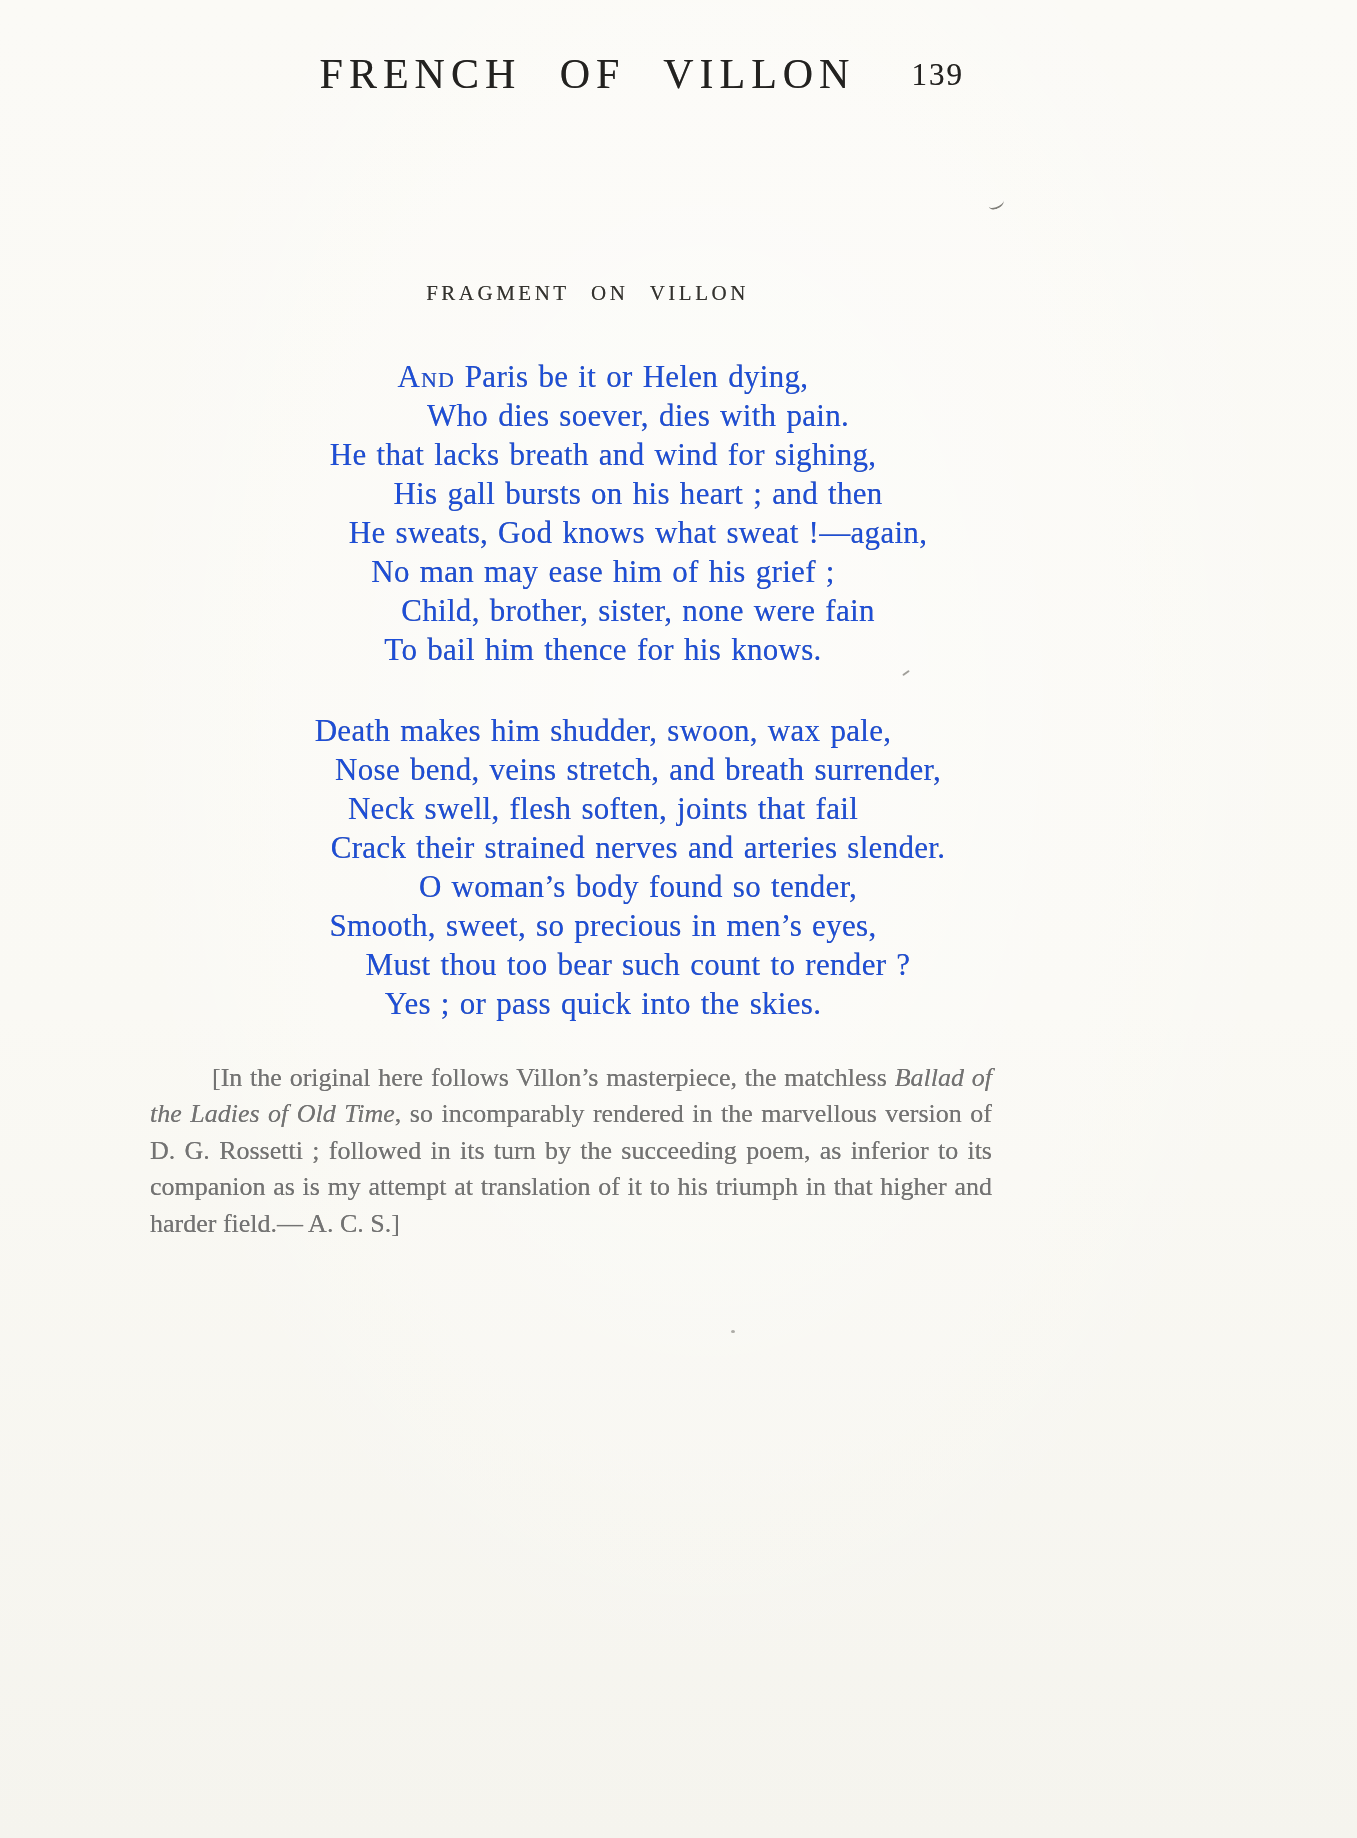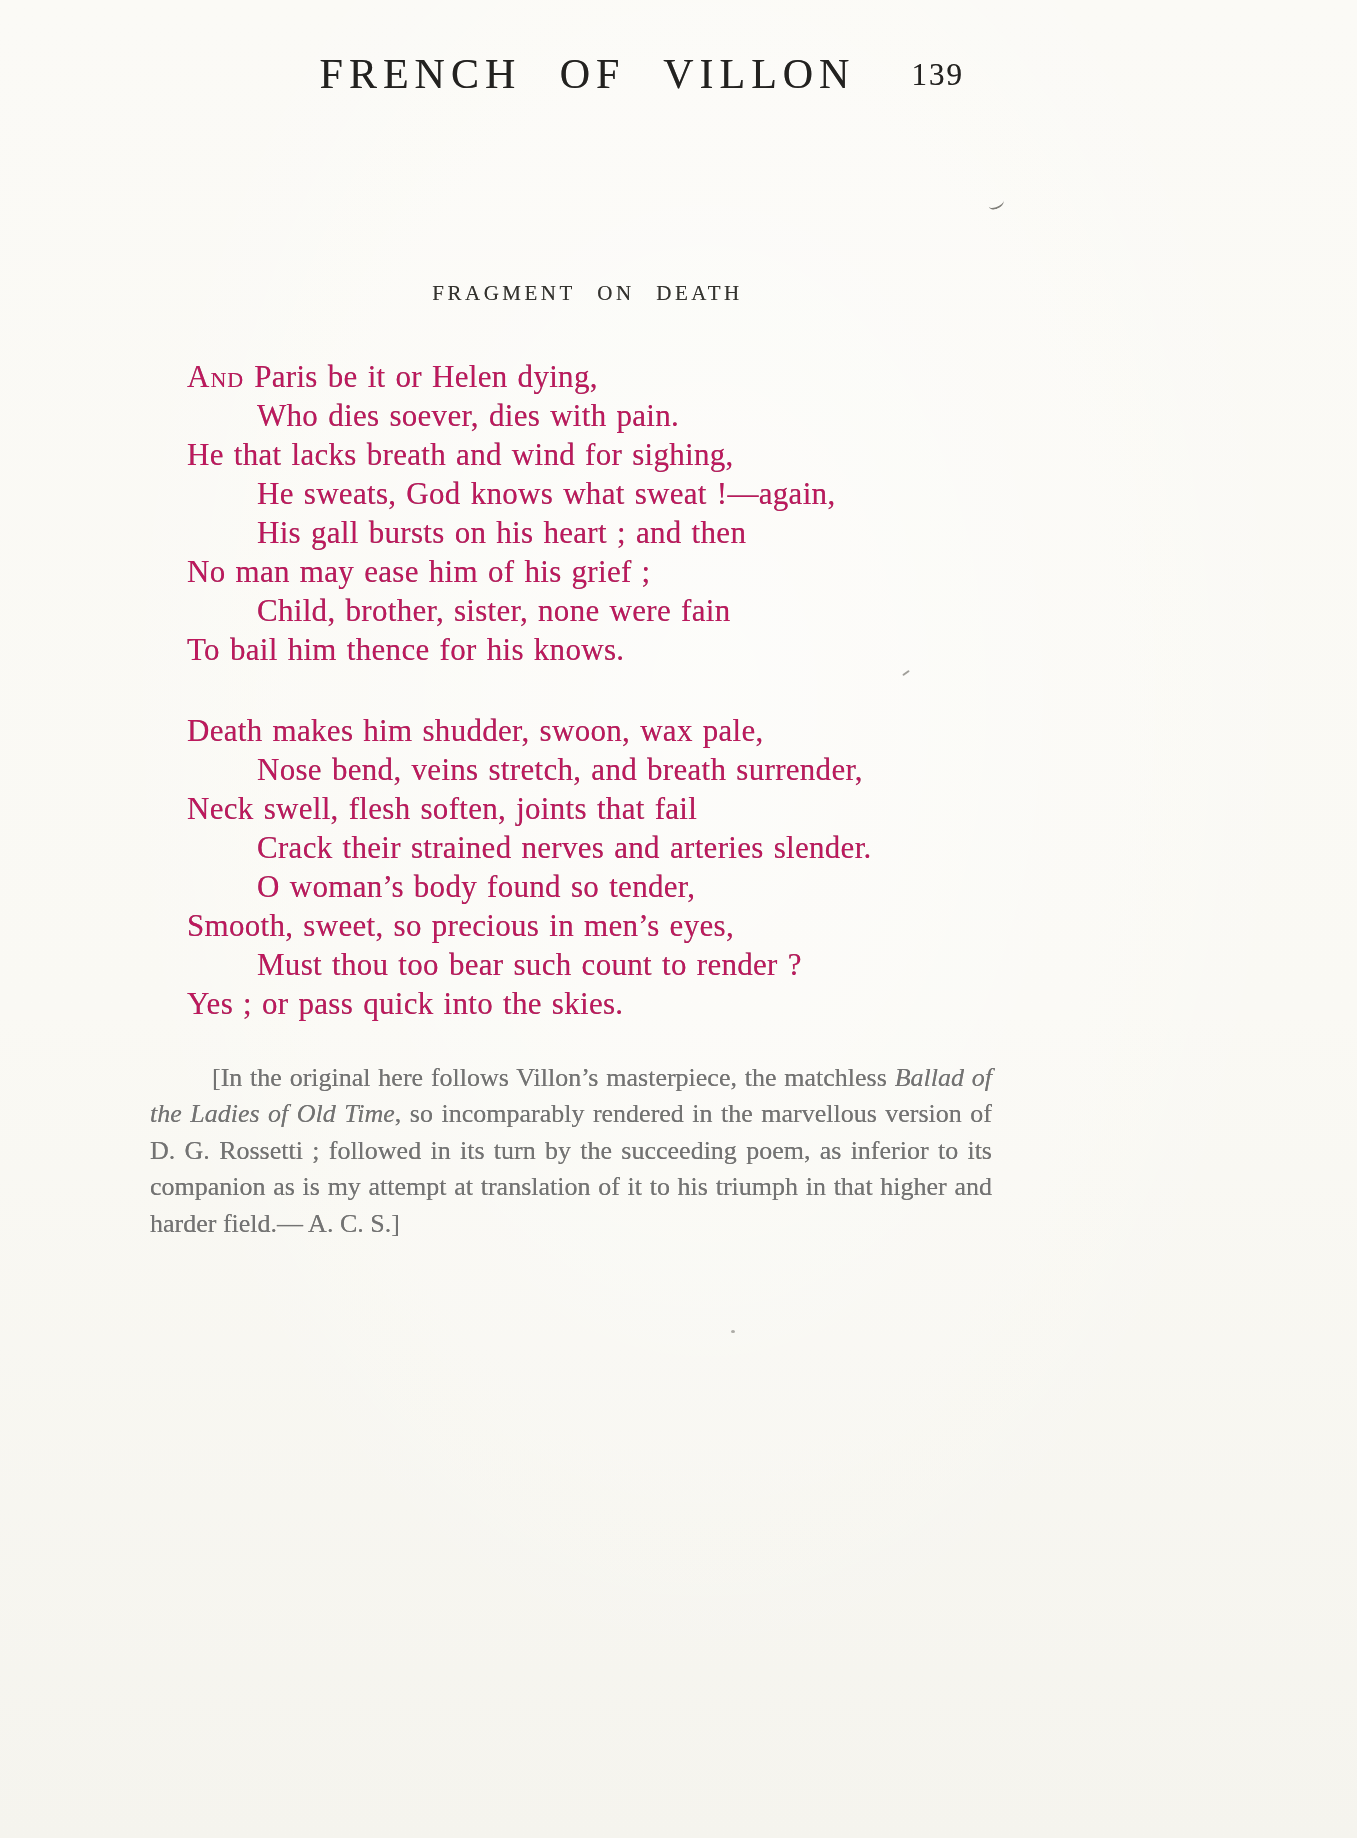--- a/index.html
+++ b/index.html
@@ -53,21 +53,22 @@
   
   .poem {
     position: absolute;
     top: 357px;
     left: 187px;
     width: 832px;
     font-size: 31px;
     line-height: 39px;
     letter-spacing: 0.3px;
     word-spacing: 2px;
-    color: #be185d;
+    color: #1d4ed8;
+    text-align: center;
   }
   .stanza { margin: 0 0 42px 0; }
   .line { white-space: nowrap; }
   .line.indent { padding-left: 70px; }
   .smallcaps { font-variant: small-caps; letter-spacing: 1px; }
 
   
   .note {
     position: absolute;
     top: 1060px;
@@ -107,29 +108,29 @@
 
 <header class="running-head">
   <div class="running-title">FRENCH OF VILLON</div>
   <div class="page-number">139</div>
 </header>
 
 <div class="scan-mark mark-a"></div>
 <div class="scan-mark mark-b"></div>
 <div class="scan-mark mark-c"></div>
 
-<h2 class="poem-title">FRAGMENT ON DEATH</h2>
+<h2 class="poem-title">FRAGMENT ON VILLON</h2>
 
 <div class="poem" id="poem">
     <div class="stanza">
       <div class="line"><span class="smallcaps">And</span><span> Paris be it or Helen dying,</span></div>
       <div class="line indent"><span>Who dies soever, dies with pain.</span></div>
       <div class="line"><span>He that lacks breath and wind for sighing,</span></div>
+      <div class="line indent"><span>His gall bursts on his heart ; and then</span></div>
       <div class="line indent"><span>He sweats, God knows what sweat !—again,</span></div>
-      <div class="line indent"><span>His gall bursts on his heart ; and then</span></div>
       <div class="line"><span>No man may ease him of his grief ;</span></div>
       <div class="line indent"><span>Child, brother, sister, none were fain</span></div>
       <div class="line"><span>To bail him thence for his knows.</span></div>
     </div>
     <div class="stanza">
       <div class="line"><span>Death makes him shudder, swoon, wax pale,</span></div>
       <div class="line indent"><span>Nose bend, veins stretch, and breath surrender,</span></div>
       <div class="line"><span>Neck swell, flesh soften, joints that fail</span></div>
       <div class="line indent"><span>Crack their strained nerves and arteries slender.</span></div>
       <div class="line indent"><span>O woman’s body found so tender,</span></div>

